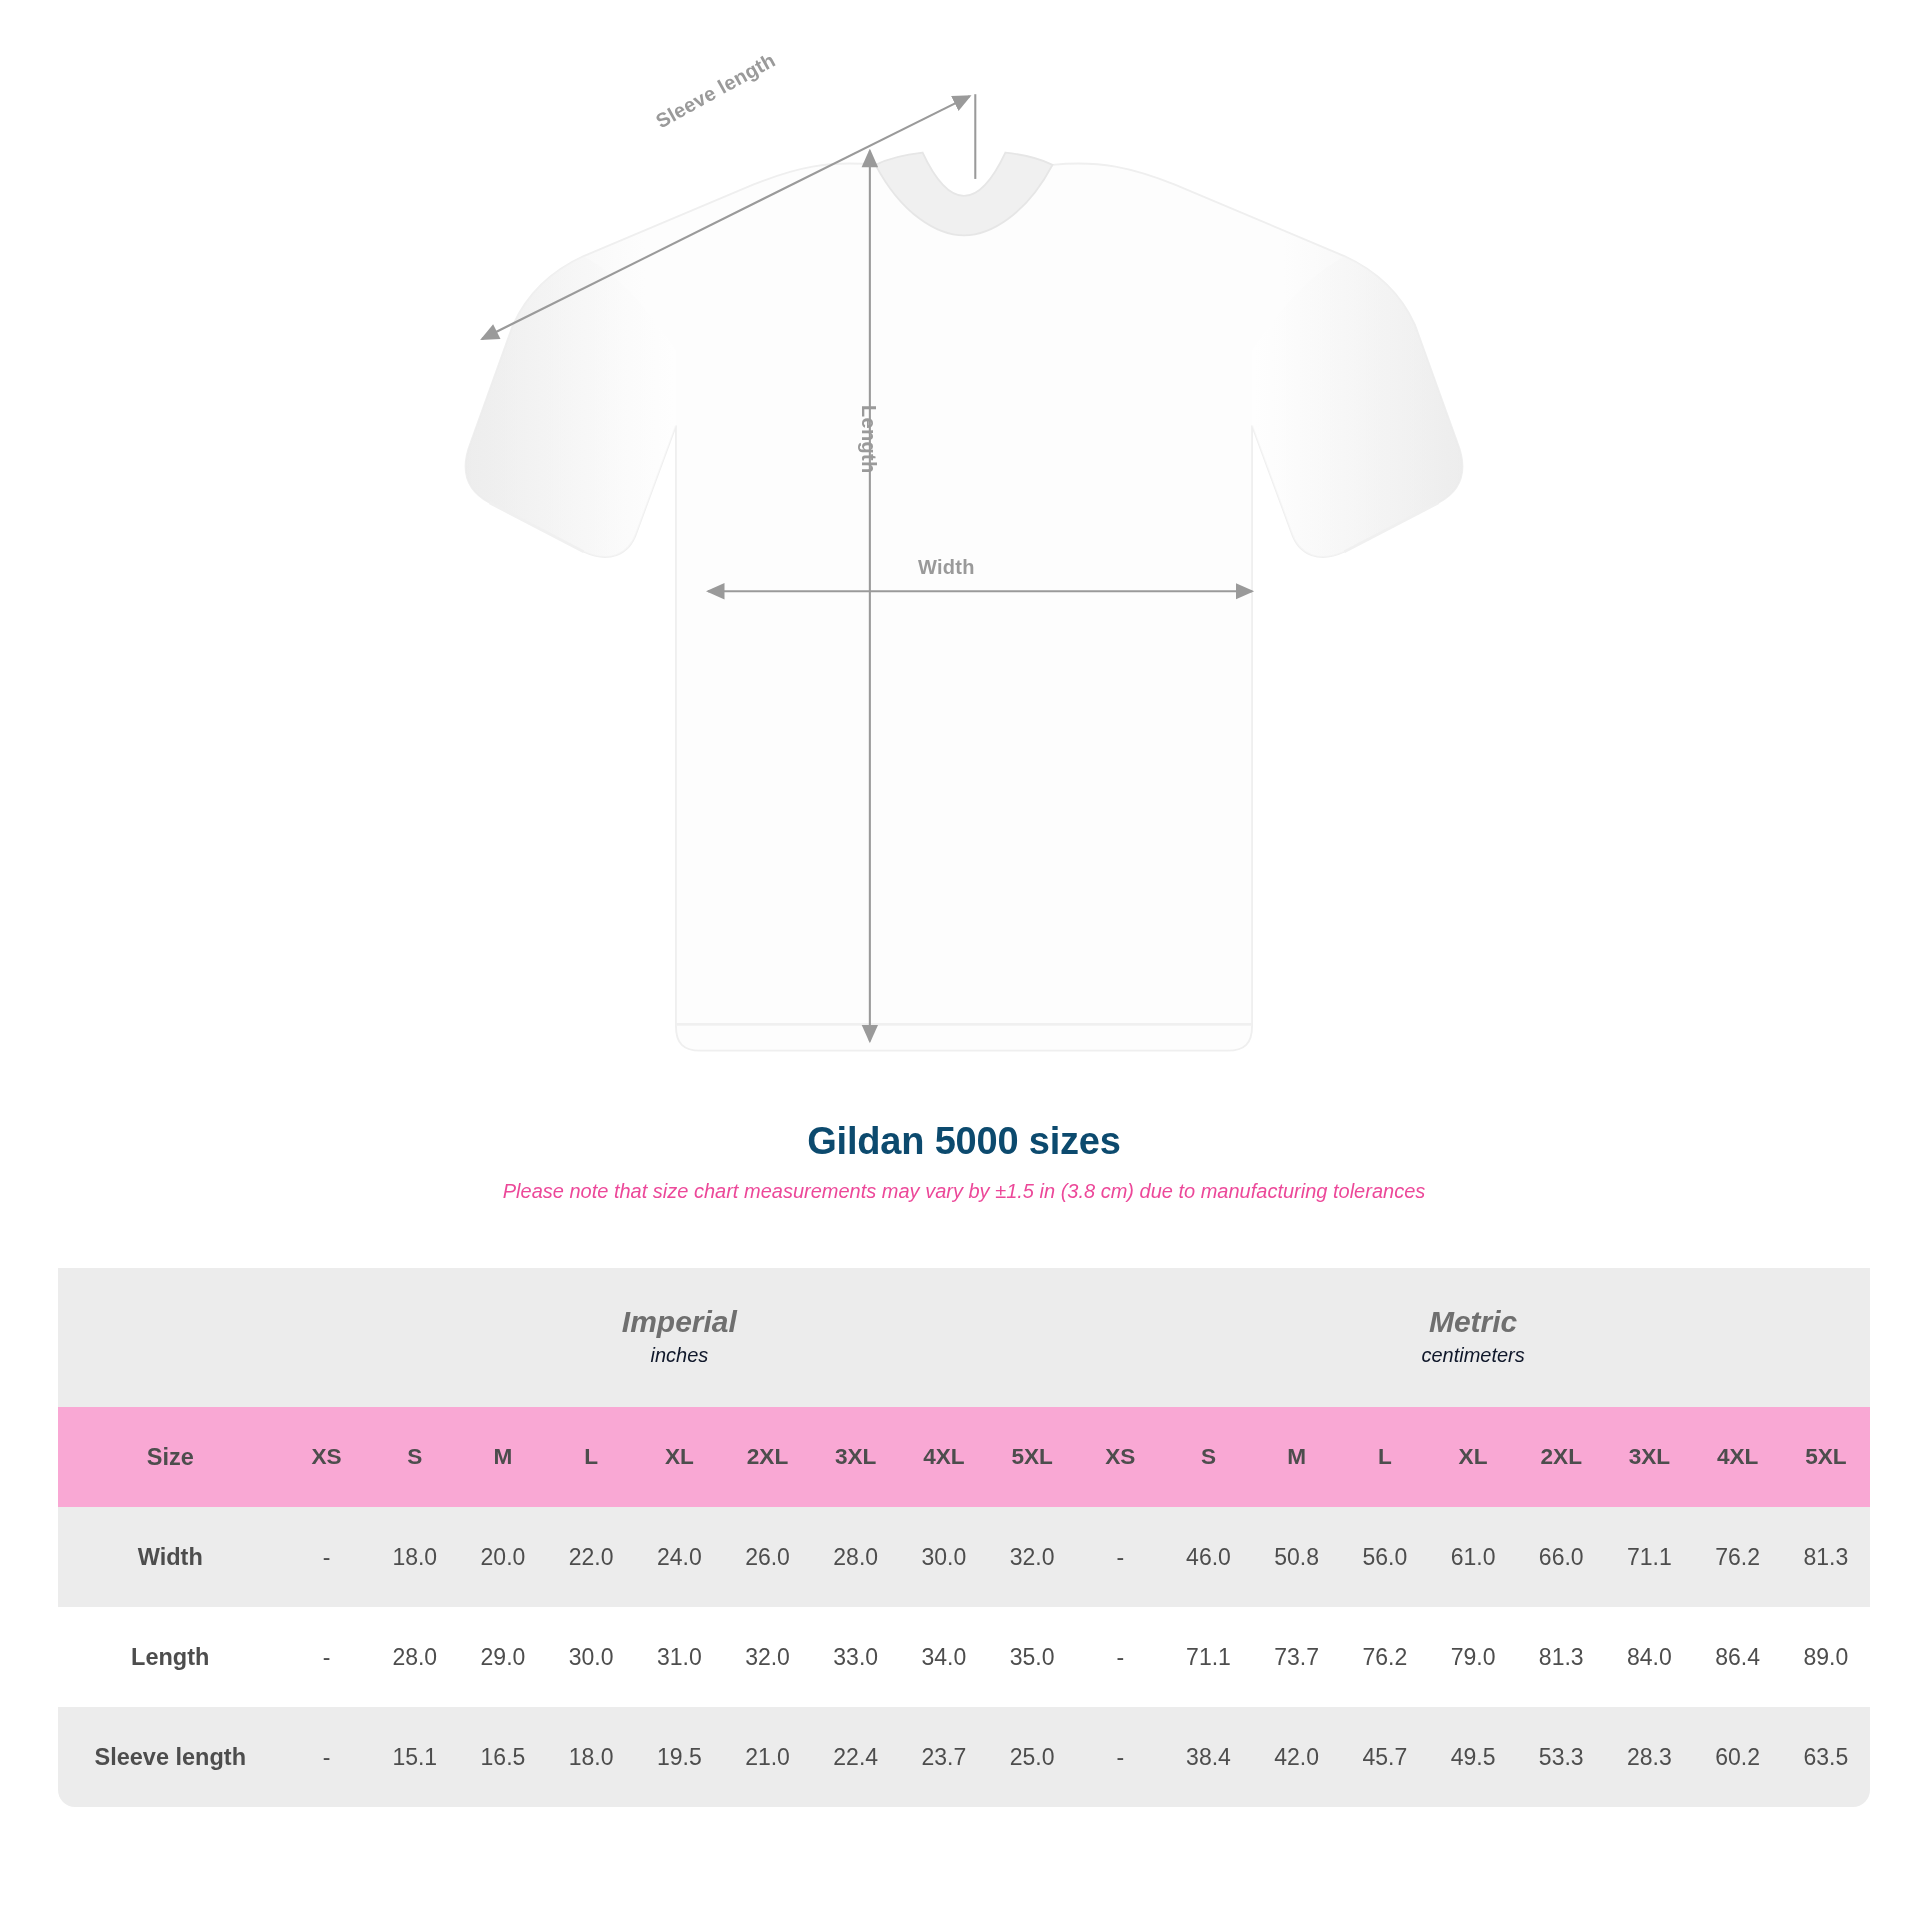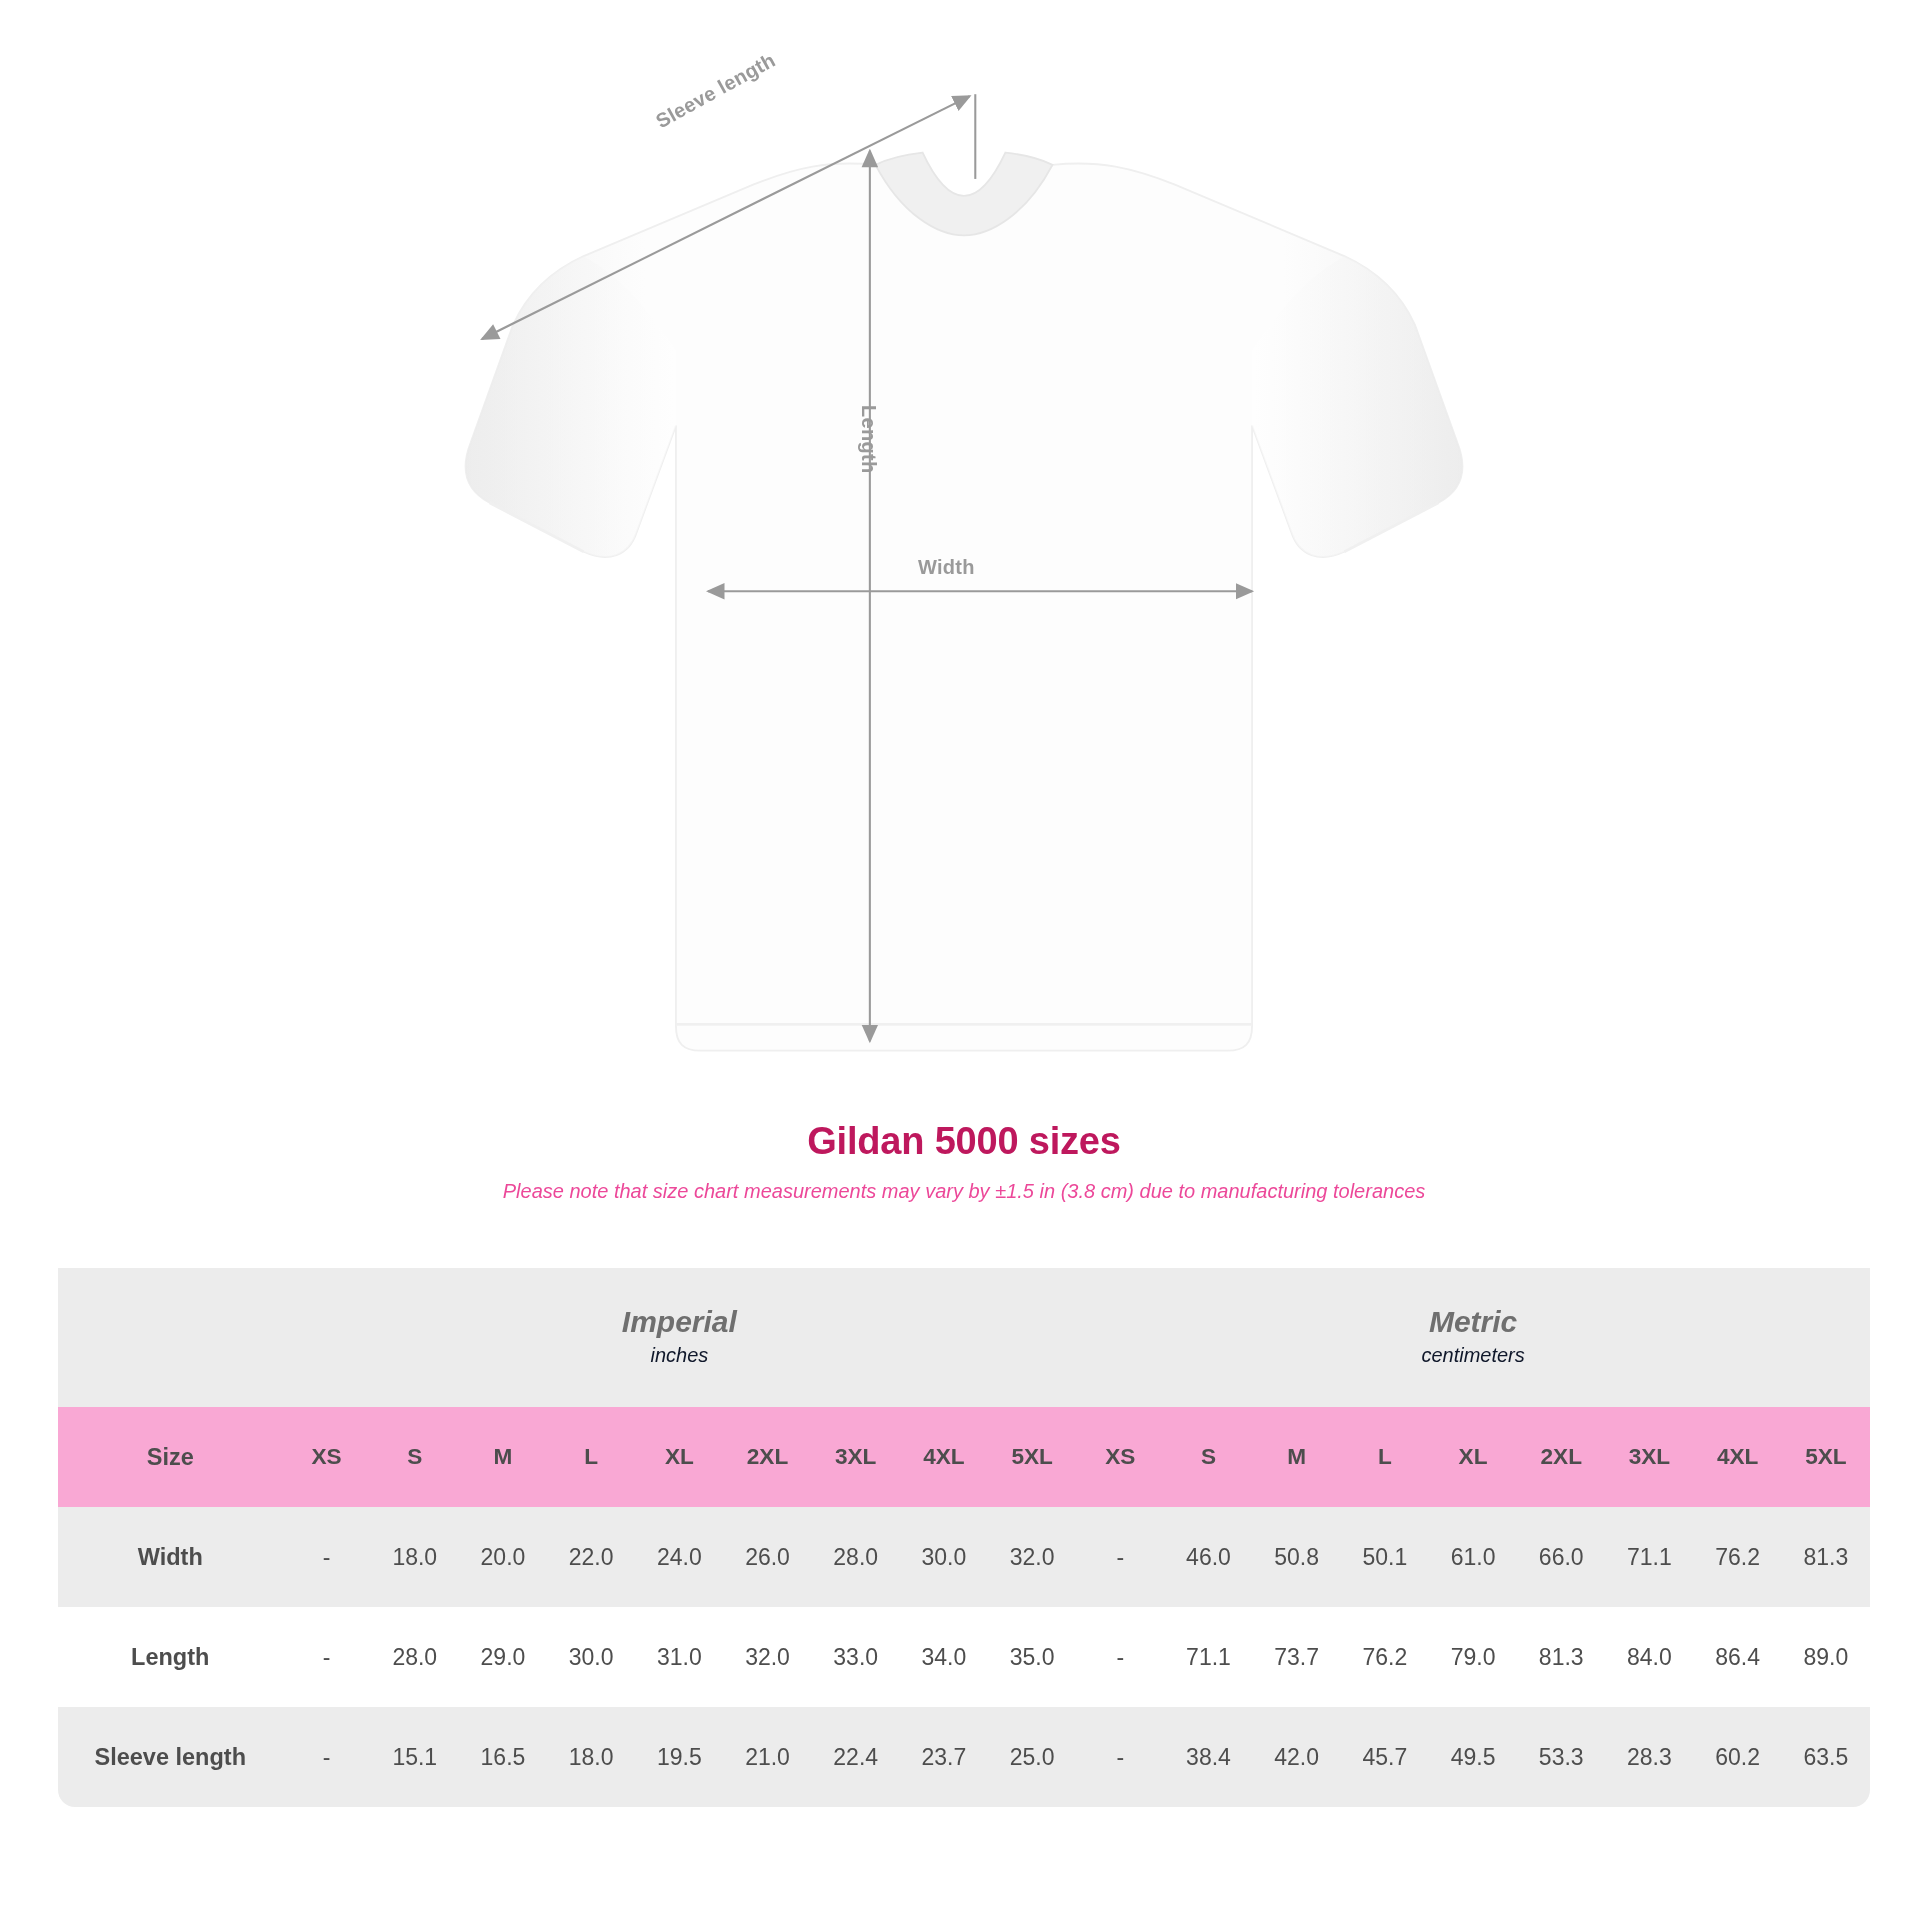--- a/index.html
+++ b/index.html
@@ -59,21 +59,21 @@
   }
 
   
   .heading-block {
     text-align: center;
     margin-top: 9.4px;
   }
   .chart-title {
     font-size: 38px;
     font-weight: bold;
-    color: #be185d;
+    color: #0c4a6e;
     margin: 0 0 17px 0;
     letter-spacing: -0.2px;
   }
   .chart-note {
     font-size: 20px;
     font-style: italic;
     color: #ec4899;
     margin: 0;
   }
 
@@ -298,21 +298,21 @@
           <td>20.0</td>
           <td>22.0</td>
           <td>24.0</td>
           <td>26.0</td>
           <td>28.0</td>
           <td>30.0</td>
           <td>32.0</td>
           <td>-</td>
           <td>46.0</td>
           <td>50.8</td>
-          <td>50.1</td>
+          <td>56.0</td>
           <td>61.0</td>
           <td>66.0</td>
           <td>71.1</td>
           <td>76.2</td>
           <td>81.3</td>
         </tr>
 
         <tr class="data-row row-plain">
           <td class="rowlabel">Length</td>
           <td>-</td>

